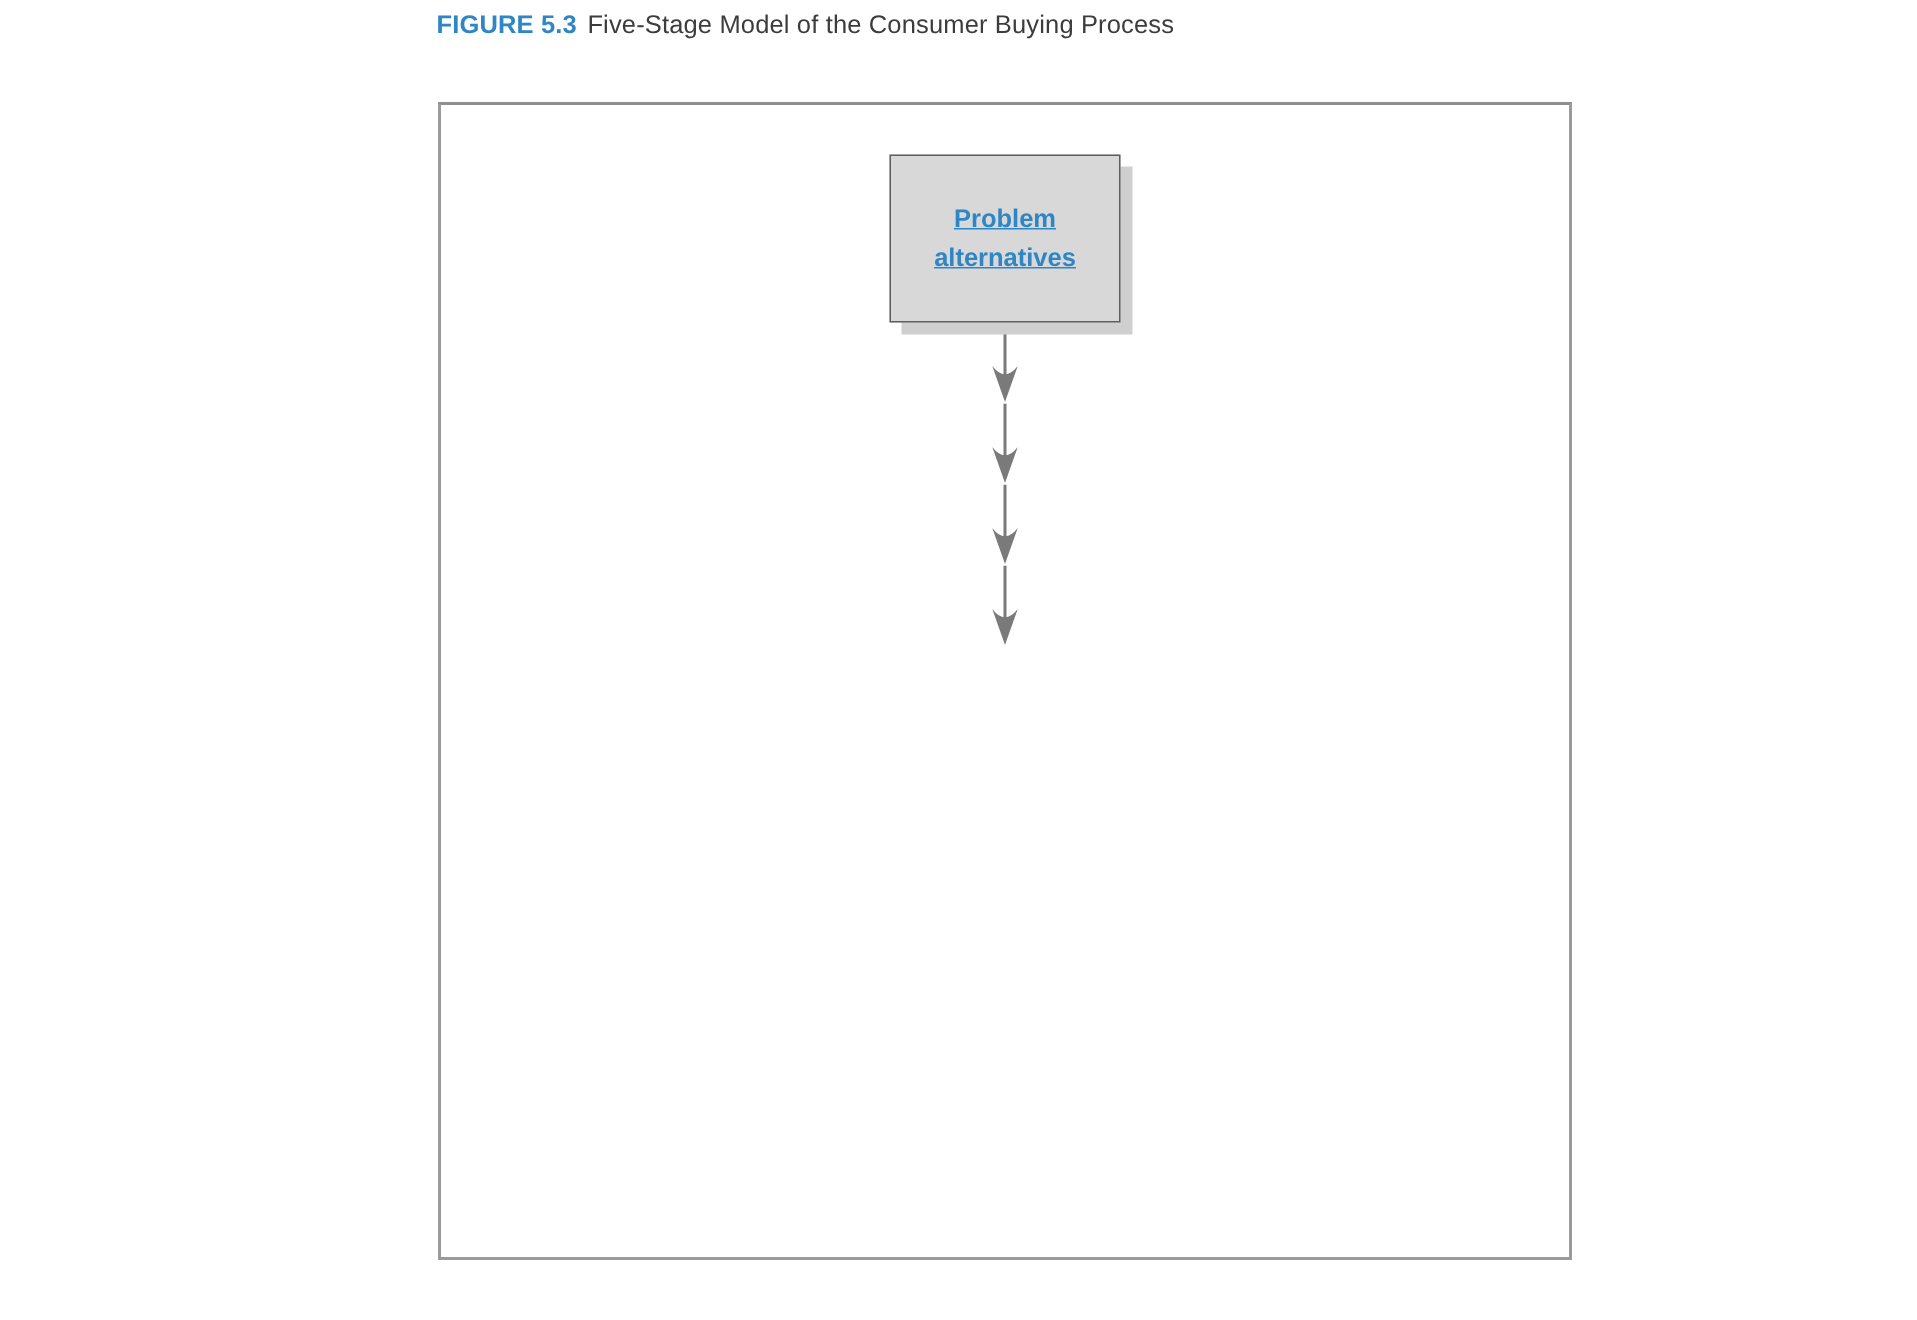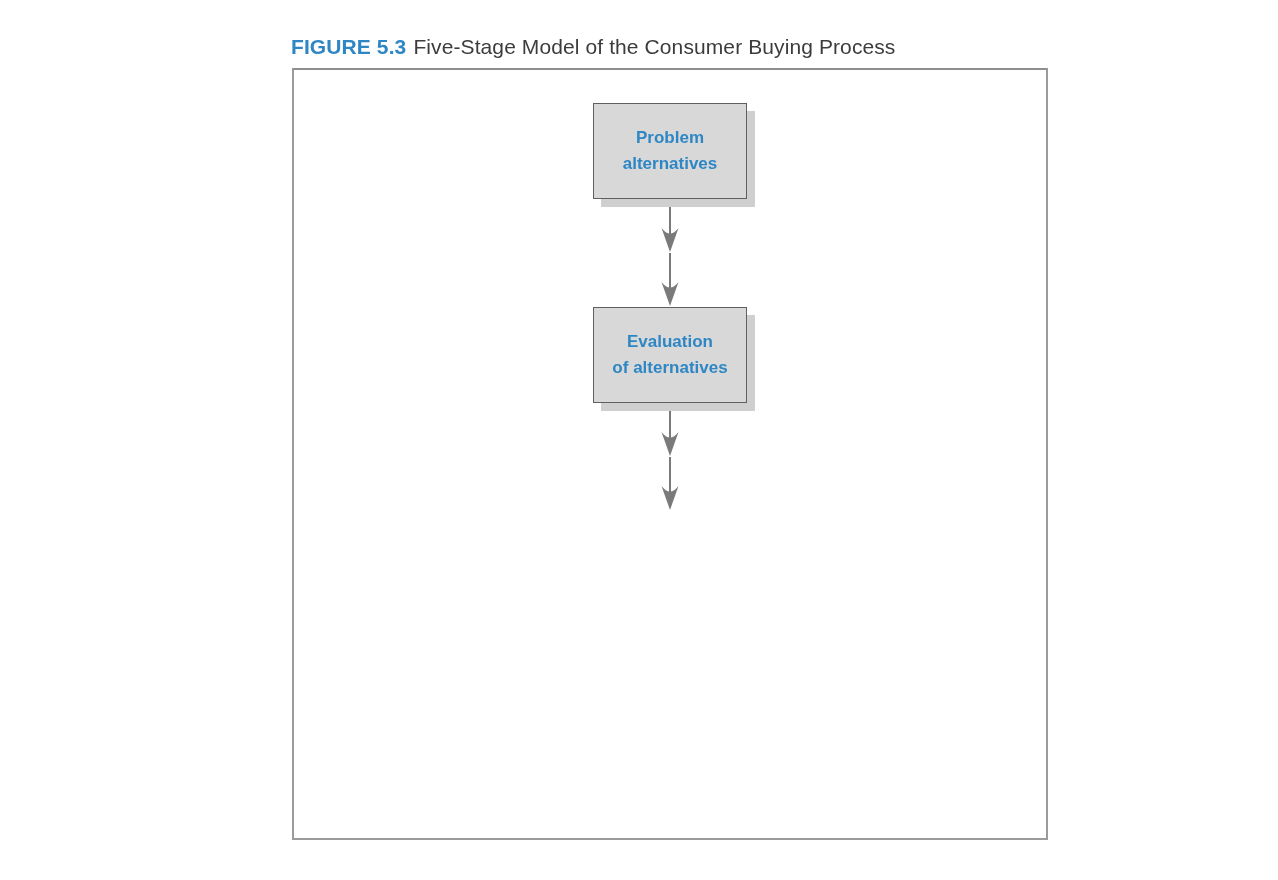--- a/index.html
+++ b/index.html
@@ -5,22 +5,22 @@
   * { margin: 0; padding: 0; box-sizing: border-box; }
   html, body {
     width: 1278px; height: 880px;
     background: #ffffff;
     font-family: "Liberation Sans", sans-serif;
     overflow: hidden;
     position: relative;
   }
   .figure-caption {
     position: absolute;
-    left: 291px; top: 35px;
-    font-size: 21px;
+    left: 291px; top: 7px;
+    font-size: 17px;
     letter-spacing: 0.1px;
     white-space: nowrap;
   }
   .figure-caption .fig-label {
     color: #2e86c4;
     font-weight: 700;
   }
   .figure-caption .fig-title {
     color: #3c3c3c;
     font-weight: 400;
@@ -37,35 +37,36 @@
   .flow-column {
     position: absolute;
     left: 0; top: 0;
     width: 100%; height: 100%;
     display: flex;
     flex-direction: column;
     align-items: center;
     padding-top: 33px;
   }
   .stage-box {
-    width: 154px; height: 96px;
+    width: 154px; height: 112px;
     background: #d8d8d8;
     border: 1.5px solid #5f5f5f;
     box-shadow: 8px 8px 0 #cfcfcf;
     display: flex;
     flex-direction: column;
     align-items: center;
     justify-content: center;
     text-align: center;
     color: #2e86c4;
     font-weight: 700;
     font-size: 17px;
     line-height: 26px;
     position: relative;
     z-index: 2;
+    text-decoration: underline;
   }
   .flow-arrow {
     width: 24px; height: 54px;
     display: block;
     position: relative;
     z-index: 1;
   }
 </style>
 </head>
 <body>
@@ -86,24 +87,20 @@
       <line x1="12" y1="0" x2="12" y2="38" stroke="#7a7a7a" stroke-width="2"></line>
       <path d="M12 53 L3.5 29 Q12 40 20.5 29 Z" fill="#7a7a7a"></path>
     </svg>
 
 
     <svg class="flow-arrow" viewBox="0 0 24 54">
       <line x1="12" y1="0" x2="12" y2="38" stroke="#7a7a7a" stroke-width="2"></line>
       <path d="M12 53 L3.5 29 Q12 40 20.5 29 Z" fill="#7a7a7a"></path>
     </svg>
 
-    <div class="stage-box">
-      <span>Evaluation</span>
-      <span>of alternatives</span>
-    </div>
 
     <svg class="flow-arrow" viewBox="0 0 24 54">
       <line x1="12" y1="0" x2="12" y2="38" stroke="#7a7a7a" stroke-width="2"></line>
       <path d="M12 53 L3.5 29 Q12 40 20.5 29 Z" fill="#7a7a7a"></path>
     </svg>
 
 
     <svg class="flow-arrow" viewBox="0 0 24 54">
       <line x1="12" y1="0" x2="12" y2="38" stroke="#7a7a7a" stroke-width="2"></line>
       <path d="M12 53 L3.5 29 Q12 40 20.5 29 Z" fill="#7a7a7a"></path>

